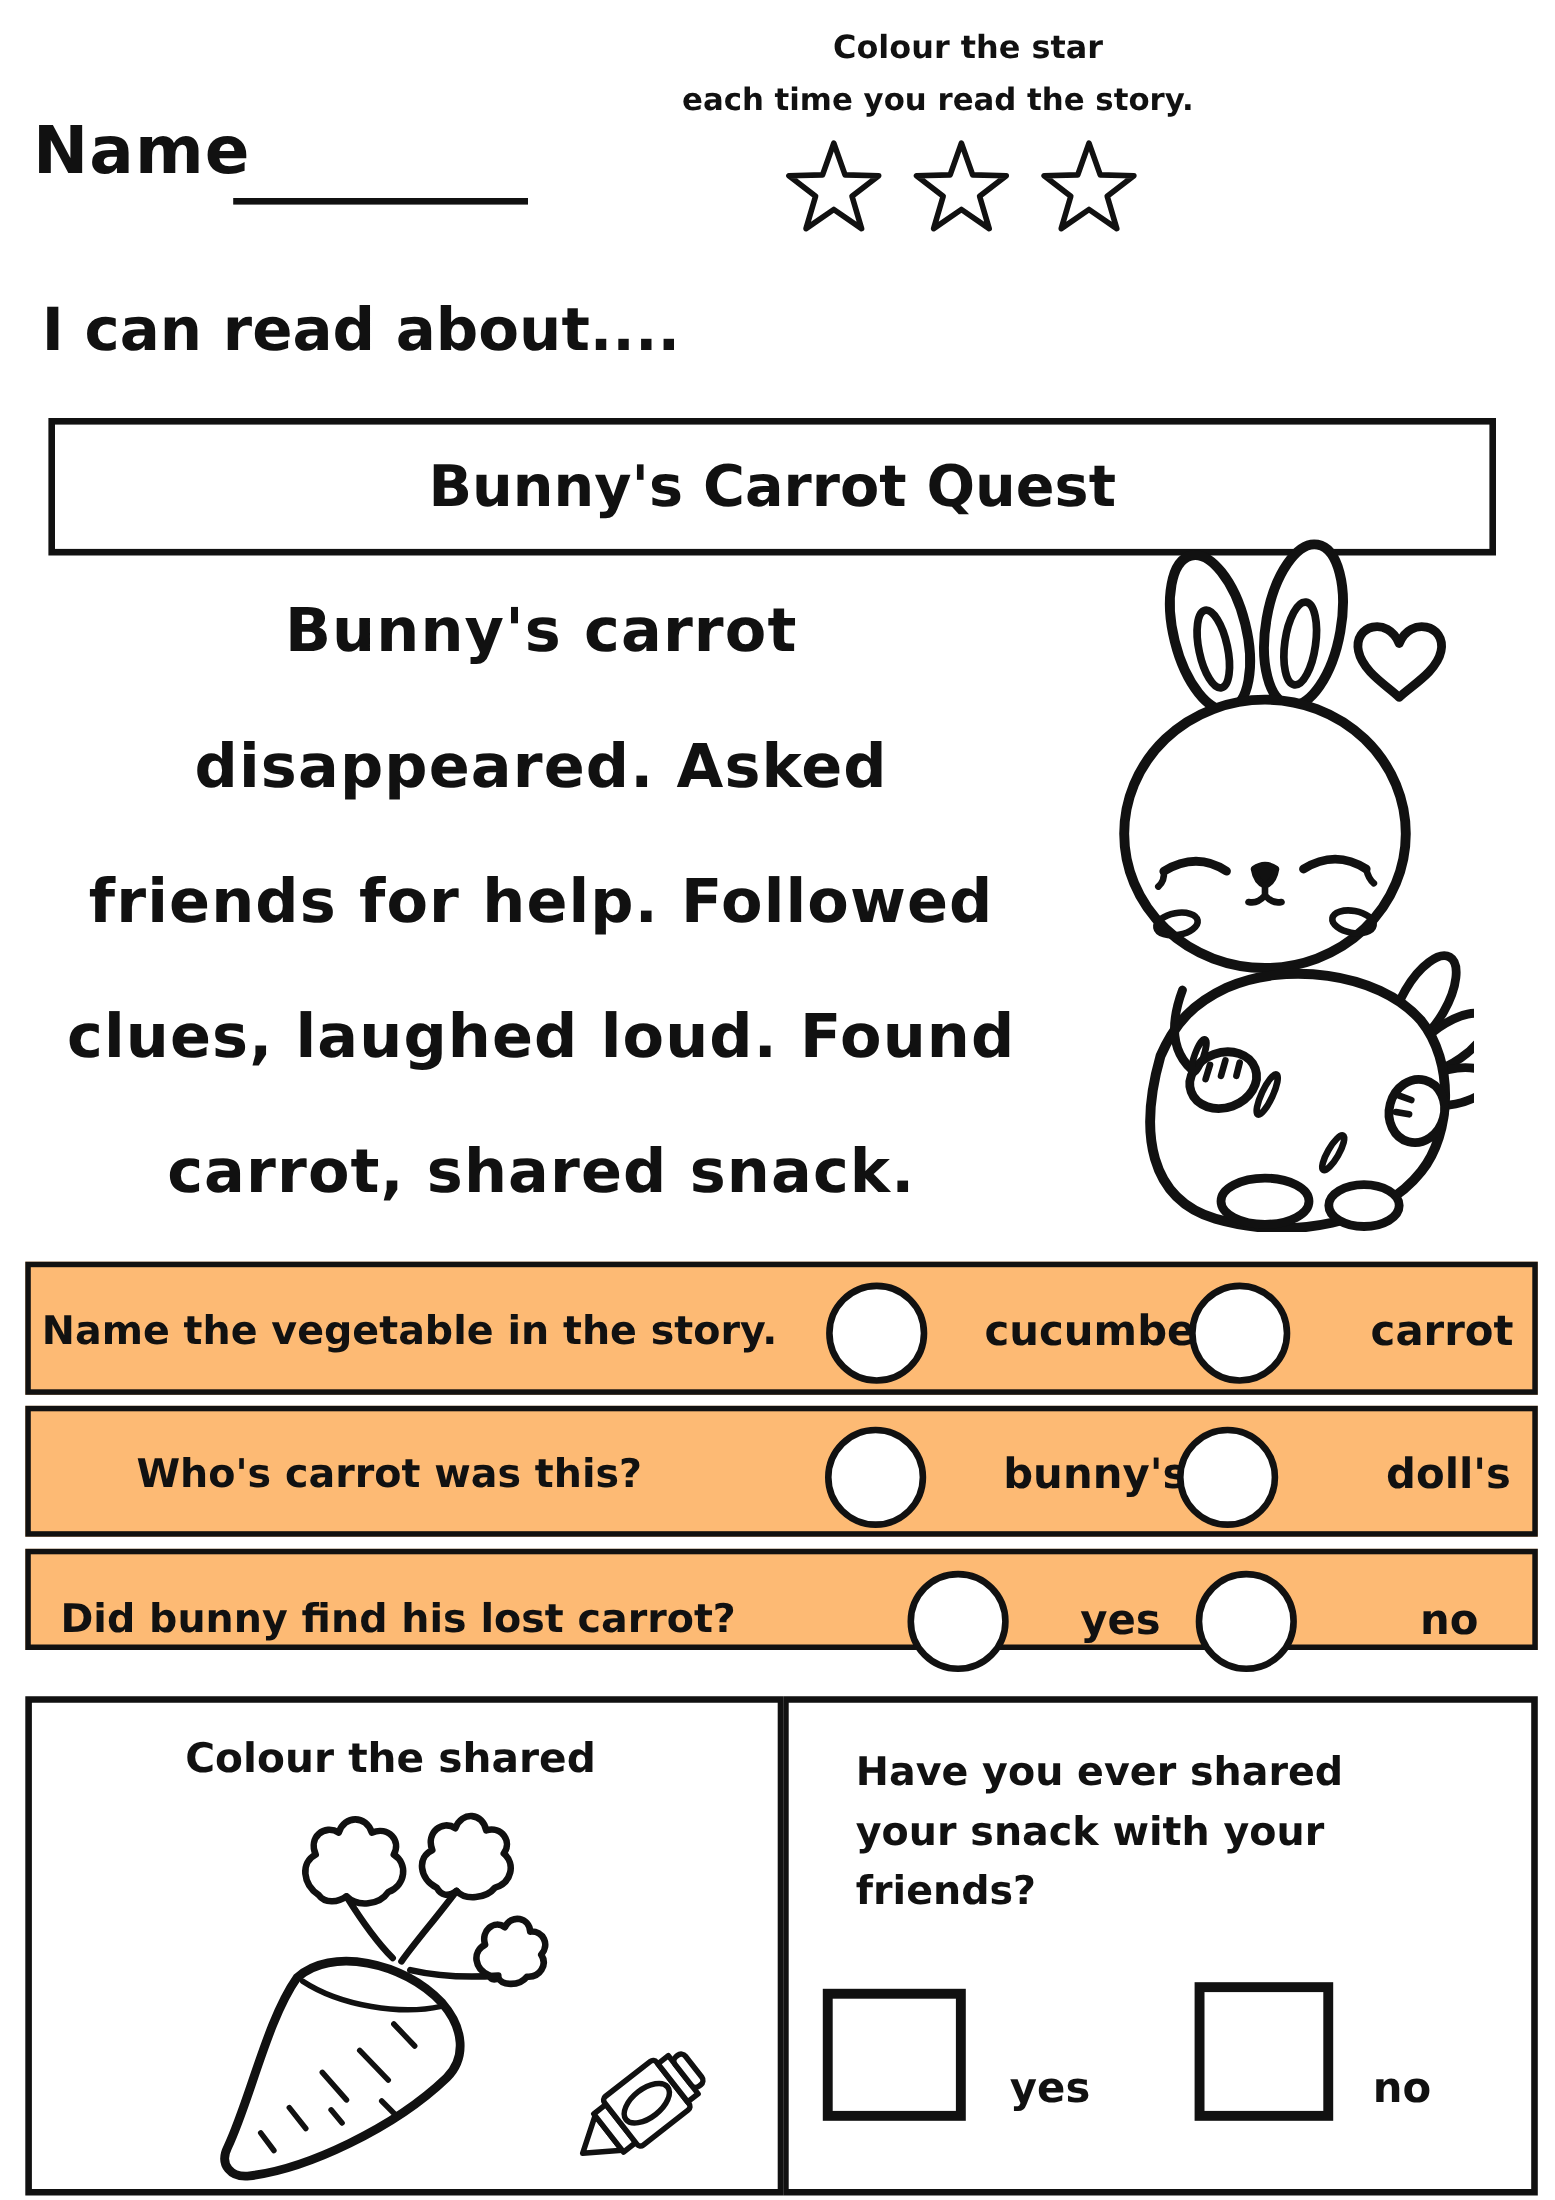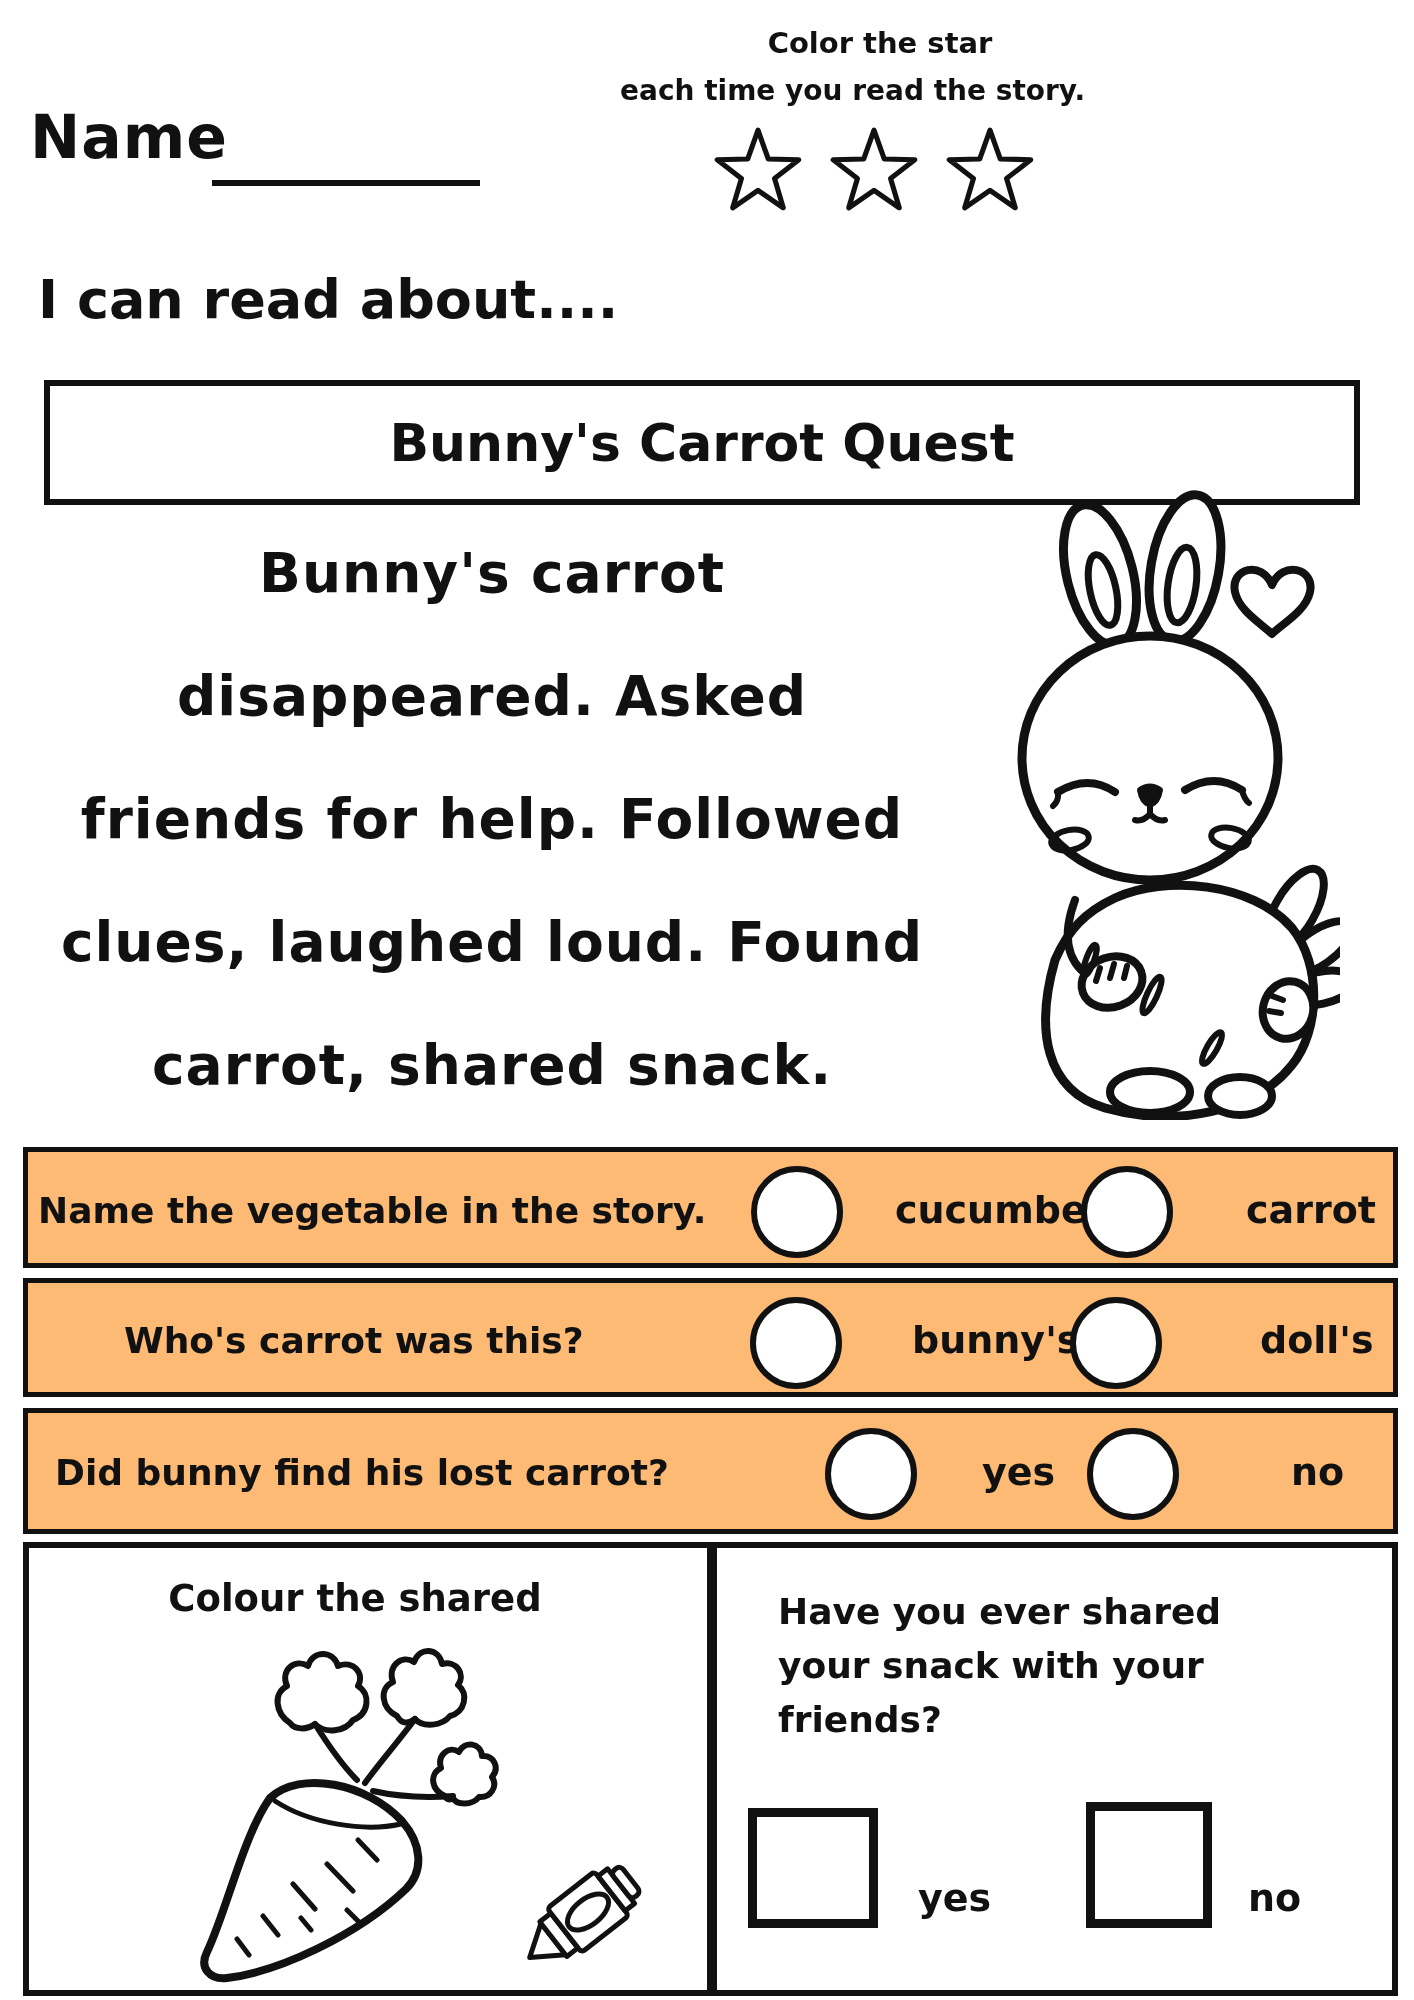--- a/index.html
+++ b/index.html
@@ -21,21 +21,21 @@
   .prompt{left:38px;top:268px;font-size:54px;}
   .title-box{left:44px;top:380px;width:1316px;height:125px;border:6px solid #111;box-sizing:border-box;
              display:flex;align-items:center;justify-content:center;}
   .title-text{font-size:52px;}
   
   .story-line{left:52px;width:880px;text-align:center;font-size:55px;letter-spacing:1px;}
   .sl0{top:541px;} .sl1{top:664px;} .sl2{top:787px;} .sl3{top:910px;} .sl4{top:1033px;}
   .bunny-wrap{left:1000px;top:490px;width:340px;height:630px;}
   
   .q-row{left:23px;width:1375px;border:5px solid #111;box-sizing:border-box;background:#fdba74;}
-  .row1{top:1147px;height:121px;} .row2{top:1278px;height:119px;} .row3{top:1408px;height:126px;}
+  .row1{top:1147px;height:121px;} .row2{top:1278px;height:119px;} .row3{top:1408px;height:92px;}
   .q-text{font-size:36px;white-space:nowrap;}
   .opt-circle{width:92px;height:92px;border:6px solid #111;border-radius:50%;box-sizing:border-box;background:#fff;}
   .opt-label{font-size:38px;white-space:nowrap;margin-left:40px;}
   
   .box-left{left:23px;top:1542px;width:689px;height:454px;border:6px solid #111;border-right:5px solid #111;box-sizing:border-box;}
   .box-right{left:712px;top:1542px;width:686px;height:454px;border:6px solid #111;border-left:5px solid #111;box-sizing:border-box;}
   .colour-heading{left:95px;top:1577px;width:520px;text-align:center;font-size:37px;}
   .carrot-wrap{left:115px;top:1628px;width:400px;height:355px;}
   .crayon-wrap{left:498px;top:1832px;width:180px;height:160px;}
   .share-question{left:778px;top:1585px;width:470px;font-size:36px;line-height:1.5;}
@@ -47,21 +47,21 @@
   svg{display:block;}
 </style>
 </head>
 <body>
 
 <div class="sheet">
 
   <div class="abs name-label nowrap">Name</div>
   <div class="abs name-line"></div>
 
-  <div class="abs star-instr1 nowrap">Color the star</div>
+  <div class="abs star-instr1 nowrap">Colour the star</div>
   <div class="abs star-instr2 nowrap">each time you read the story.</div>
 
   <div class="abs star s1">
     <svg viewBox="0 0 90 90" width="92" height="92">
         <path d="M45 5 L55 33.2 L84.9 34 L61.2 52.3 L69.7 81 L45 64 L20.3 81 L28.8 52.3 L5.1 34 L35 33.2 Z" fill="#fff" stroke="#111" stroke-width="5" stroke-linejoin="round"></path>
       </svg>
   </div>
   <div class="abs star s2">
     <svg viewBox="0 0 90 90" width="92" height="92">
         <path d="M45 5 L55 33.2 L84.9 34 L61.2 52.3 L69.7 81 L45 64 L20.3 81 L28.8 52.3 L5.1 34 L35 33.2 Z" fill="#fff" stroke="#111" stroke-width="5" stroke-linejoin="round"></path>

